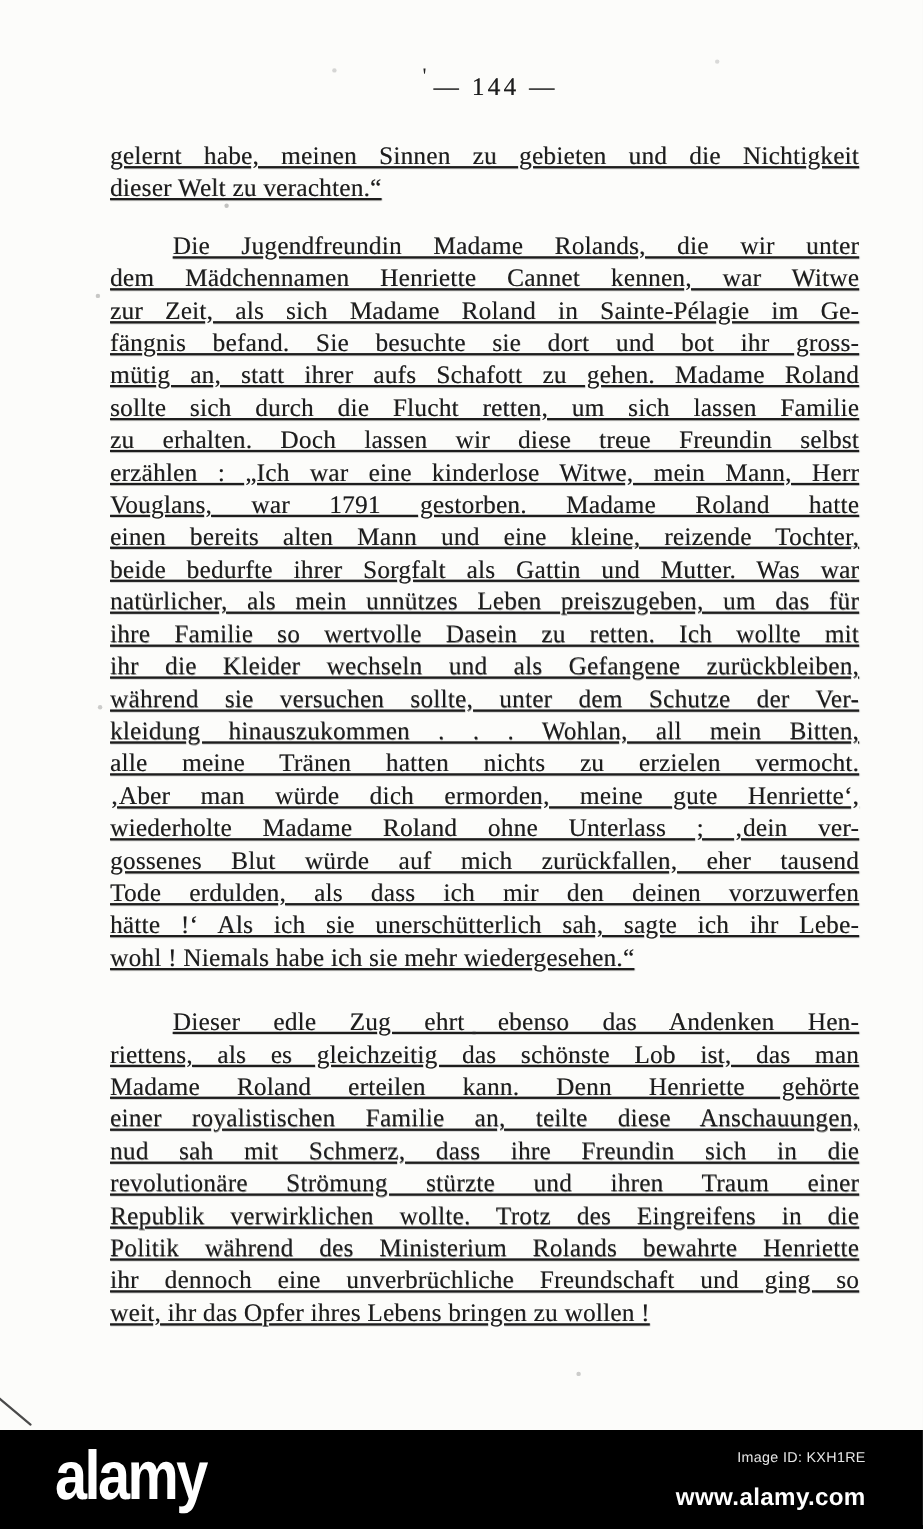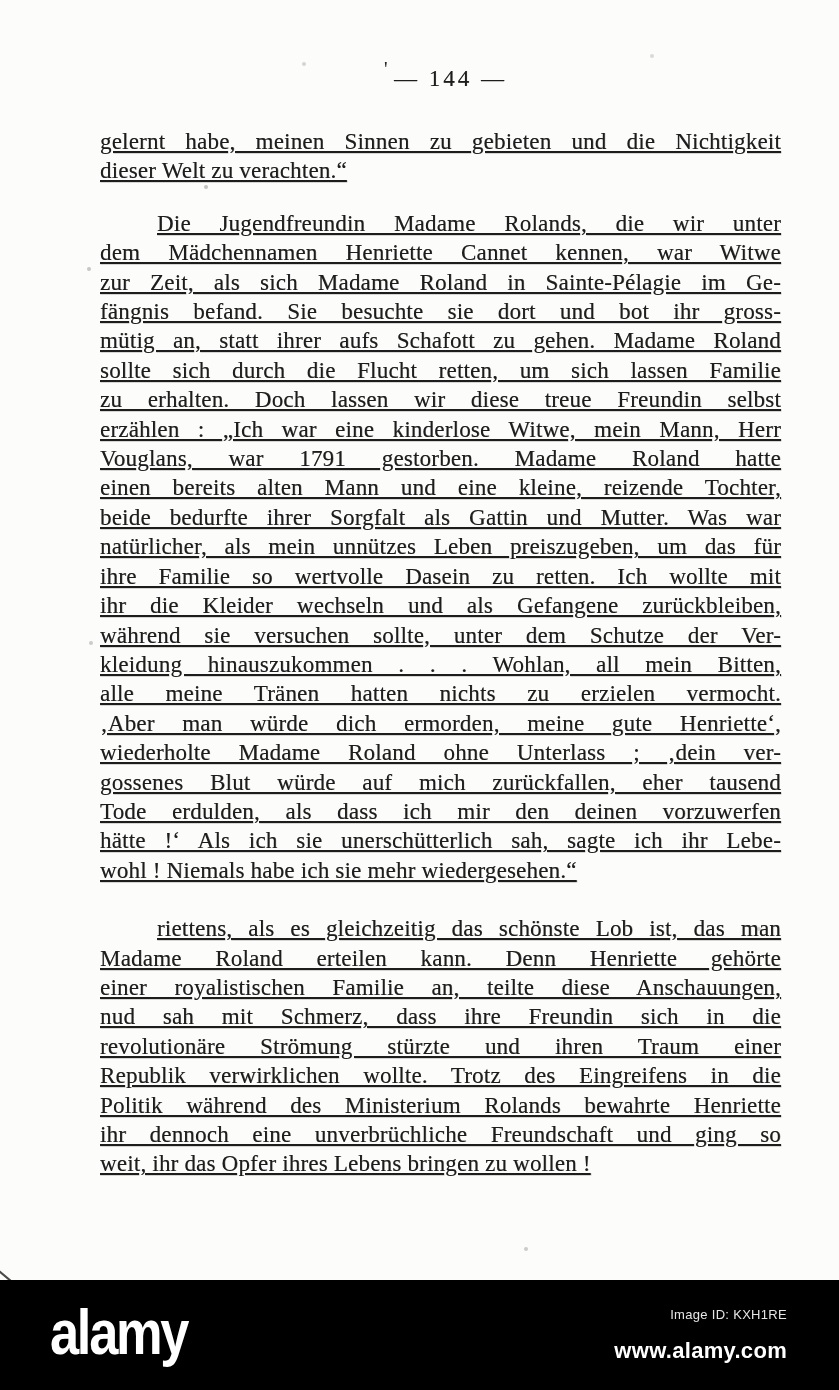--- a/index.html
+++ b/index.html
@@ -84,21 +84,21 @@
     transform-origin: left top;
     border-radius: 2px;
   }
 
   
   .wm-bar {
     position: absolute;
     left: 0;
     bottom: 0;
     width: 100%;
-    height: 110px;
+    height: 90px;
     background: #000000;
     display: flex;
     align-items: center;
     justify-content: space-between;
     padding: 0 52px 0 50px;
     box-sizing: border-box;
     font-family: "Liberation Sans", "DejaVu Sans", sans-serif;
   }
   .wm-logo {
     color: #ffffff;
@@ -162,20 +162,21 @@
         <div class="line">kleidung hinauszukommen . . . Wohlan, all mein Bitten,</div>
         <div class="line">alle meine Tränen hatten nichts zu erzielen vermocht.</div>
         <div class="line">‚Aber man würde dich ermorden, meine gute Henriette‘,</div>
         <div class="line">wiederholte Madame Roland ohne Unterlass ; ‚dein ver-</div>
         <div class="line">gossenes Blut würde auf mich zurückfallen, eher tausend</div>
         <div class="line">Tode erdulden, als dass ich mir den deinen vorzuwerfen</div>
         <div class="line">hätte !‘ Als ich sie unerschütterlich sah, sagte ich ihr Lebe-</div>
         <div class="line last">wohl ! Niemals habe ich sie mehr wiedergesehen.“</div>
       </div>
       <div class="para indent">
+        <div class="line">Dieser edle Zug ehrt ebenso das Andenken Hen-</div>
         <div class="line">riettens, als es gleichzeitig das schönste Lob ist, das man</div>
         <div class="line">Madame Roland erteilen kann. Denn Henriette gehörte</div>
         <div class="line">einer royalistischen Familie an, teilte diese Anschauungen,</div>
         <div class="line">nud sah mit Schmerz, dass ihre Freundin sich in die</div>
         <div class="line">revolutionäre Strömung stürzte und ihren Traum einer</div>
         <div class="line">Republik verwirklichen wollte. Trotz des Eingreifens in die</div>
         <div class="line">Politik während des Ministerium Rolands bewahrte Henriette</div>
         <div class="line">ihr dennoch eine unverbrüchliche Freundschaft und ging so</div>
         <div class="line last">weit, ihr das Opfer ihres Lebens bringen zu wollen !</div>
       </div>

